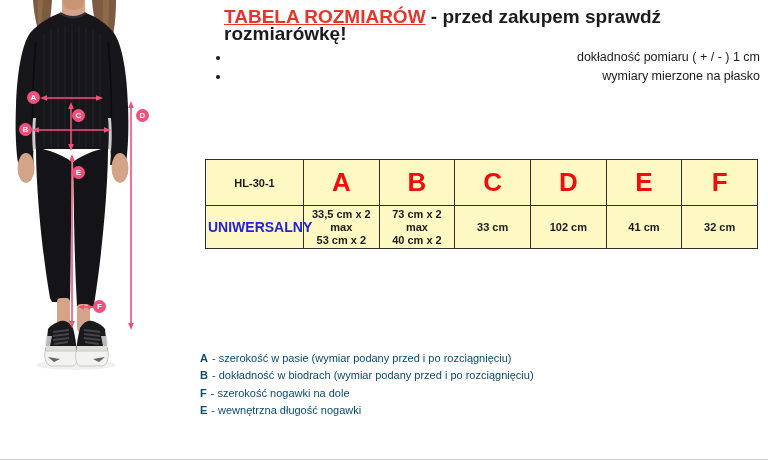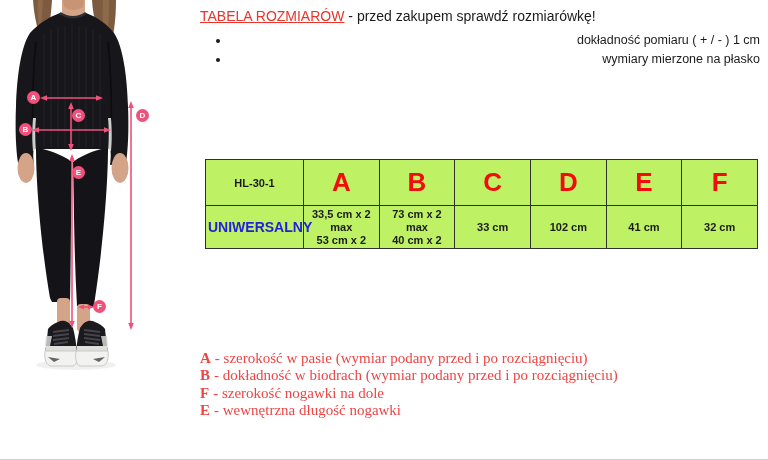--- a/index.html
+++ b/index.html
@@ -15,45 +15,45 @@
   .figure-wrap svg { position:absolute; left:0; top:0; }
 
   .marker {
     position:absolute; width:13px; height:13px; border-radius:50%;
     background:#f0507a; color:#ffffff; font-size:8px; font-weight:bold;
     line-height:13px; text-align:center; letter-spacing:0;
   }
 
   
   .header { position:absolute; left:200px; top:8px; width:560px; }
-  .title-line { font-size:14px; font-weight:normal; line-height:17px; }
+  .title-line { font-size:19px; font-weight:bold; line-height:17px;margin-left:24px; }
   .title-red { color:#e8342a; text-decoration:underline; }
   .bullets { margin:6px 0 0 30px; }
   .bullets li { font-size:12.5px; font-weight:normal; line-height:19px;text-align:right; }
 
   
   table.size-table {
     position:absolute; left:205px; top:159px; width:553px;
-    border-collapse:collapse; table-layout:fixed; background:#bef264;
+    border-collapse:collapse; table-layout:fixed; background:#fef9c3;
   }
   table.size-table td {
     border:1px solid #2f2f2f; text-align:center; vertical-align:middle;
     font-weight:bold; padding:0 2px;
   }
   table.size-table col.c-model { width:98px; }
   tr.hdr-row { height:46px; }
   tr.data-row { height:43px; }
   td.model-code { font-size:11px; color:#1b1b1b; }
   td.col-letter { font-size:26px; color:#f20d0d; }
   td.size-name { font-size:14px; color:#2222dd; }
   td.val { font-size:11px; line-height:13px; white-space:pre-line; color:#1b1b1b; }
 
   
   .legend { position:absolute; left:200px; top:350px; width:420px; }
-  .legend-line { font-size:15px; line-height:17.4px; color:#ef4444;font-family:Liberation Serif, serif; }
+  .legend-line { font-size:11px; line-height:17.4px; color:#0c4a6e; }
   .legend-line b { margin-right:4px; }
 </style>
 </head>
 <body>
 
 <div class="canvas">
 
   <div class="figure-wrap">
     <svg width="180" height="372" viewBox="0 0 180 372">
 

